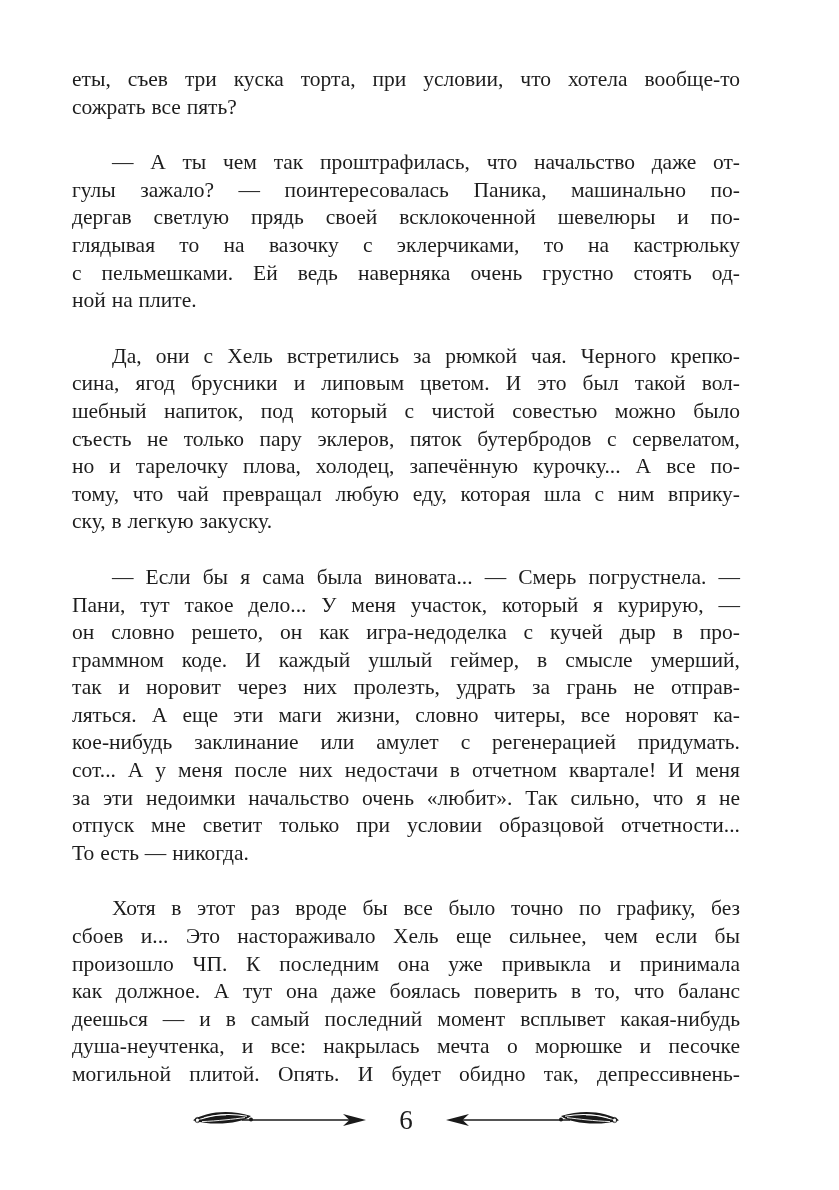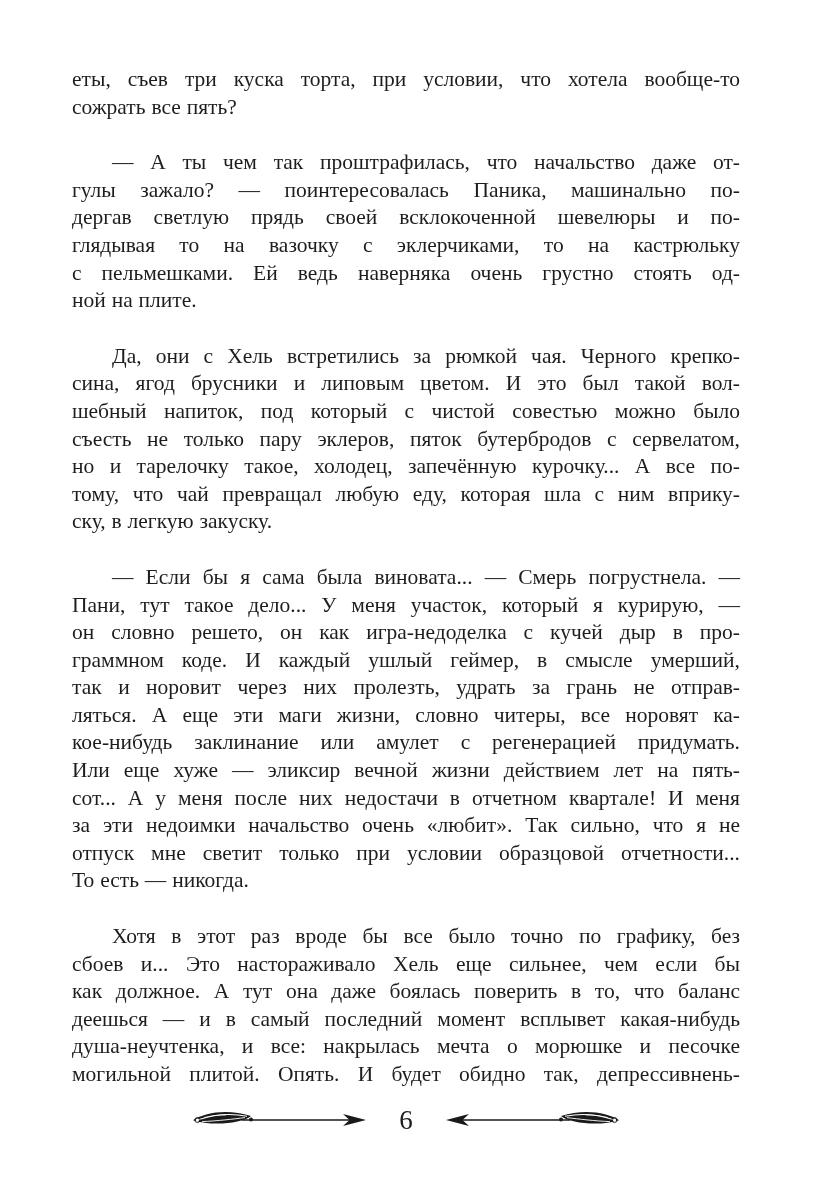--- a/index.html
+++ b/index.html
@@ -95,41 +95,41 @@
         <div class="line">дергав светлую прядь своей всклокоченной шевелюры и по-</div>
         <div class="line">глядывая то на вазочку с эклерчиками, то на кастрюльку</div>
         <div class="line">с пельмешками. Ей ведь наверняка очень грустно стоять од-</div>
         <div class="line last">ной на плите.</div>
       </div>
       <div class="paragraph">
         <div class="line indent">Да, они с Хель встретились за рюмкой чая. Черного крепко-</div>
         <div class="line">сина, ягод брусники и липовым цветом. И это был такой вол-</div>
         <div class="line">шебный напиток, под который с чистой совестью можно было</div>
         <div class="line">съесть не только пару эклеров, пяток бутербродов с сервелатом,</div>
-        <div class="line">но и тарелочку такое, холодец, запечённую курочку... А все по-</div>
+        <div class="line">но и тарелочку плова, холодец, запечённую курочку... А все по-</div>
         <div class="line">тому, что чай превращал любую еду, которая шла с ним вприку-</div>
         <div class="line last">ску, в легкую закуску.</div>
       </div>
       <div class="paragraph">
         <div class="line indent">— Если бы я сама была виновата... — Смерь погрустнела. —</div>
         <div class="line">Пани, тут такое дело... У меня участок, который я курирую, —</div>
         <div class="line">он словно решето, он как игра-недоделка с кучей дыр в про-</div>
         <div class="line">граммном коде. И каждый ушлый геймер, в смысле умерший,</div>
         <div class="line">так и норовит через них пролезть, удрать за грань не отправ-</div>
         <div class="line">ляться. А еще эти маги жизни, словно читеры, все норовят ка-</div>
         <div class="line">кое-нибудь заклинание или амулет с регенерацией придумать.</div>
-        <div class="line">Или еще хуже — эликсир вечной жизни действием лет на пять-</div>
         <div class="line">сот... А у меня после них недостачи в отчетном квартале! И меня</div>
         <div class="line">за эти недоимки начальство очень «любит». Так сильно, что я не</div>
         <div class="line">отпуск мне светит только при условии образцовой отчетности...</div>
         <div class="line last">То есть — никогда.</div>
       </div>
       <div class="paragraph">
         <div class="line indent">Хотя в этот раз вроде бы все было точно по графику, без</div>
         <div class="line">сбоев и... Это настораживало Хель еще сильнее, чем если бы</div>
+        <div class="line">произошло ЧП. К последним она уже привыкла и принимала</div>
         <div class="line">как должное. А тут она даже боялась поверить в то, что баланс</div>
         <div class="line">деешься — и в самый последний момент всплывет какая-нибудь</div>
         <div class="line">душа-неучтенка, и все: накрылась мечта о морюшке и песочке</div>
         <div class="line">могильной плитой. Опять. И будет обидно так, депрессивнень-</div>
       </div>
     </div>
 
   <div class="footer">
     <span class="ornament">
       <svg viewBox="0 0 178 24" xmlns="http://www.w3.org/2000/svg">

